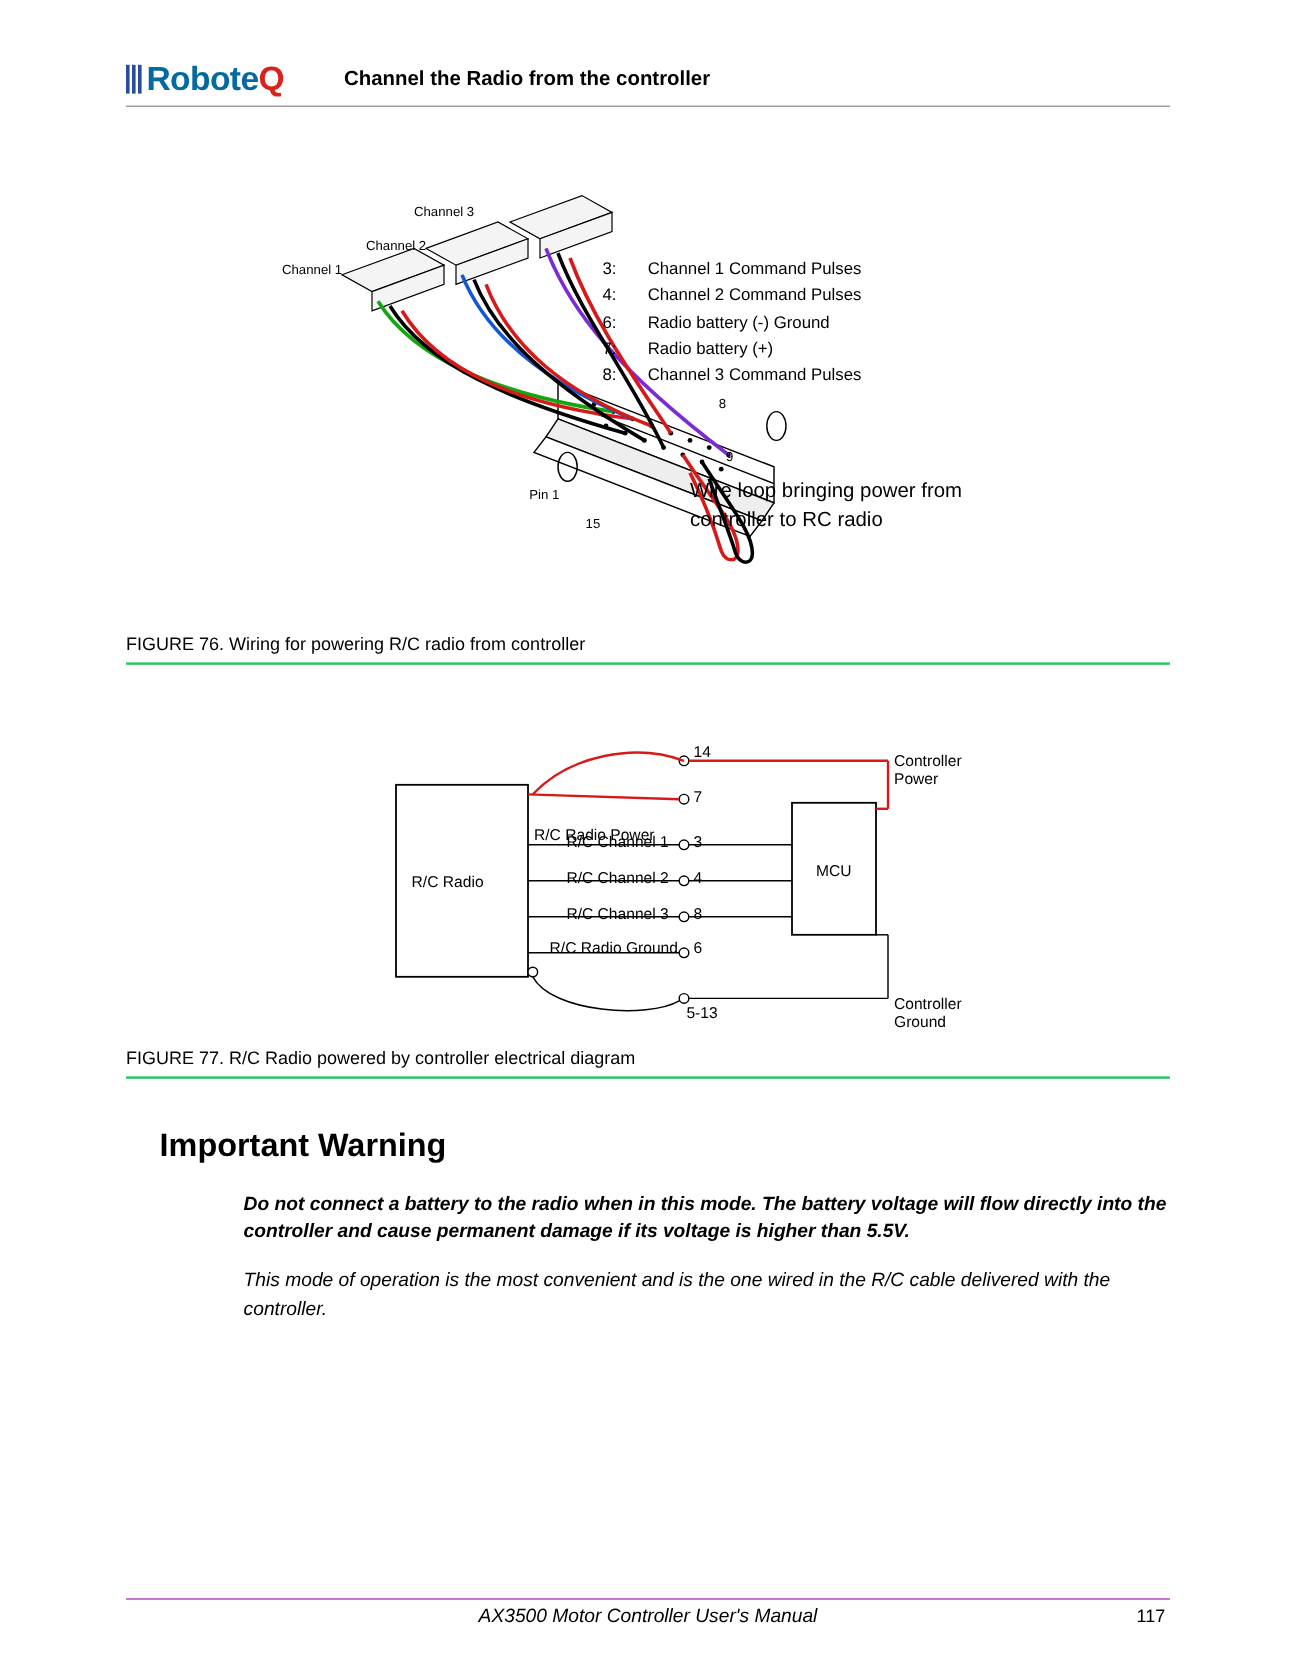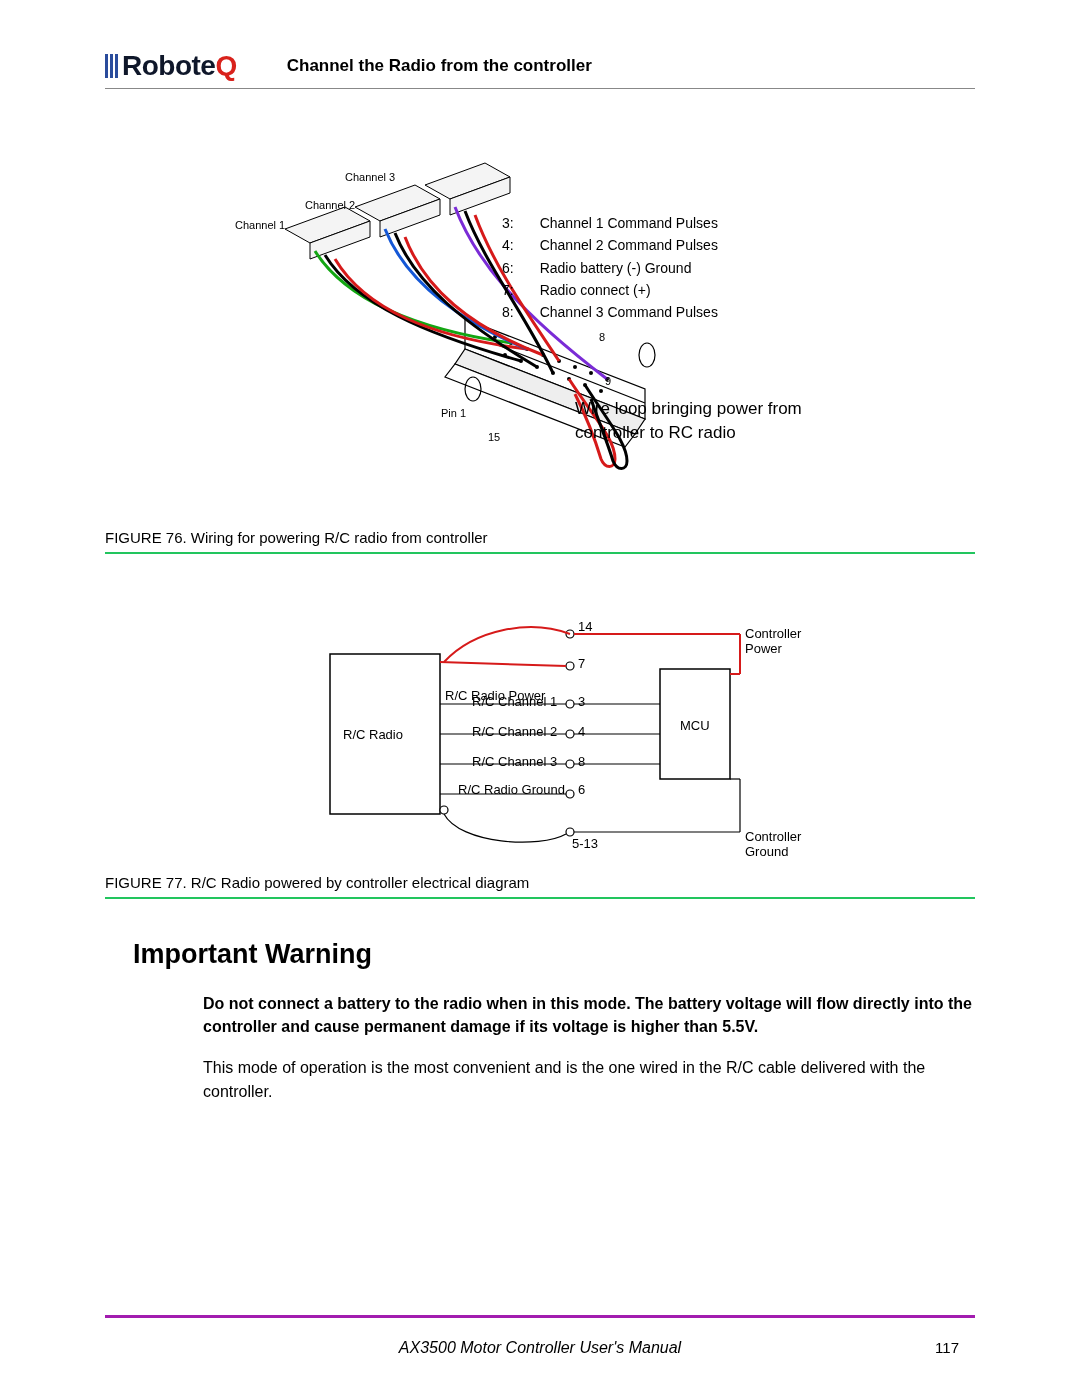--- a/index.html
+++ b/index.html
@@ -33,21 +33,21 @@
     display: inline-block;
     width: 3px;
     height: 24px;
     background: #2a4c9c;
   }
   .logo-text {
     font-size: 28px;
     font-weight: 900;
     letter-spacing: -0.5px;
   }
-  .logo-text .r { color: #0f172a; }
+  .logo-text .r { color: #0369a1; }
   .logo-text .q { color: #d9221c; }
   .header-title {
     font-size: 17px;
     font-weight: 900;
     margin-left: 50px;
   }
   .fig-area {
     position: relative;
     width: 100%;
   }
@@ -96,38 +96,39 @@
     font-size: 27px;
     font-weight: 900;
     margin-top: 40px;
     margin-bottom: 22px;
     margin-left: 28px;
   }
   .warning-body {
     margin-left: 98px;
     font-size: 16px;
     line-height: 1.45;
+    font-style: italic;
   }
   .warning-body p { margin-bottom: 18px; }
   .warning-body .bold { font-weight: 900; }
   .footer {
     position: absolute;
     left: 105px;
     right: 105px;
     bottom: 40px;
-    border-top: 3px solid #a21caf;
-    padding-top: 21px;
+    border-top: 1px solid #a21caf;
+    padding-top: 6px;
     display: flex;
     justify-content: center;
     font-size: 16px;
     font-style: italic;
   }
   .page-num {
     position: absolute;
-    right: 16px;
+    right: 4px;
     font-style: normal;
     font-size: 15px;
   }
 </style>
 </head>
 <body>
 
 <div class="page">
 
   <div class="topline">
@@ -225,21 +226,21 @@
         <tr>
               <td>4:</td>
               <td>Channel 2 Command Pulses</td>
             </tr>
         <tr>
               <td>6:</td>
               <td>Radio battery (-) Ground</td>
             </tr>
         <tr>
               <td>7:</td>
-              <td>Radio connect (+)</td>
+              <td>Radio battery (+)</td>
             </tr>
         <tr>
               <td>8:</td>
               <td>Channel 3 Command Pulses</td>
             </tr>
       </tbody>
         </table>
 
       <div class="wireloop-note">Wire loop bringing power from controller to RC radio</div>
     </div>

